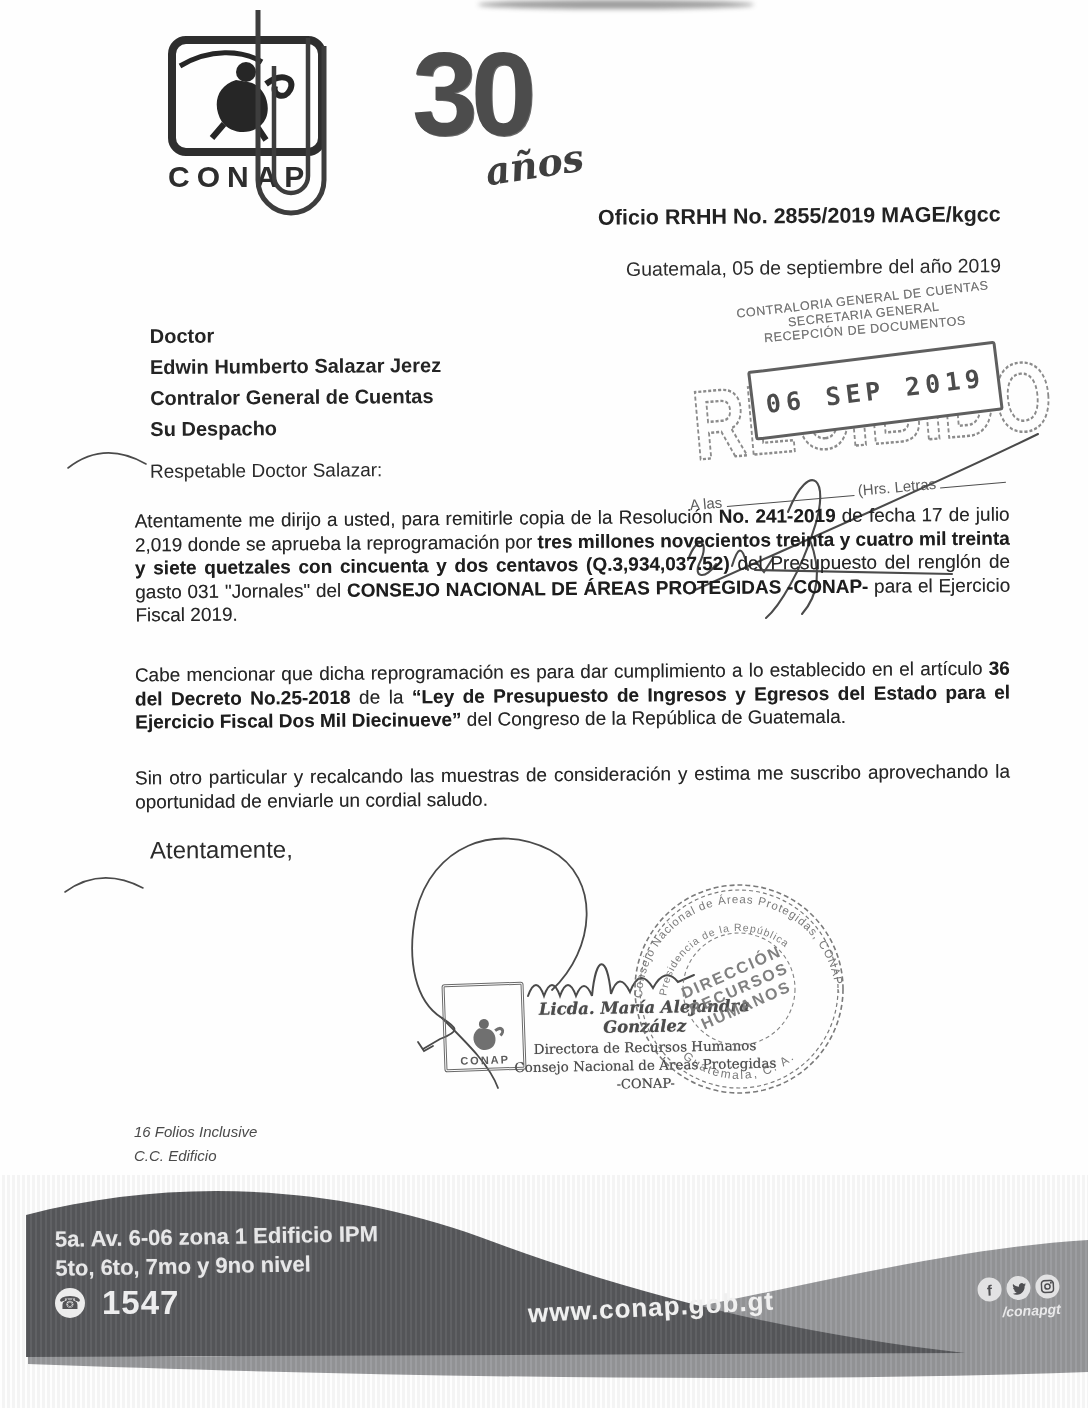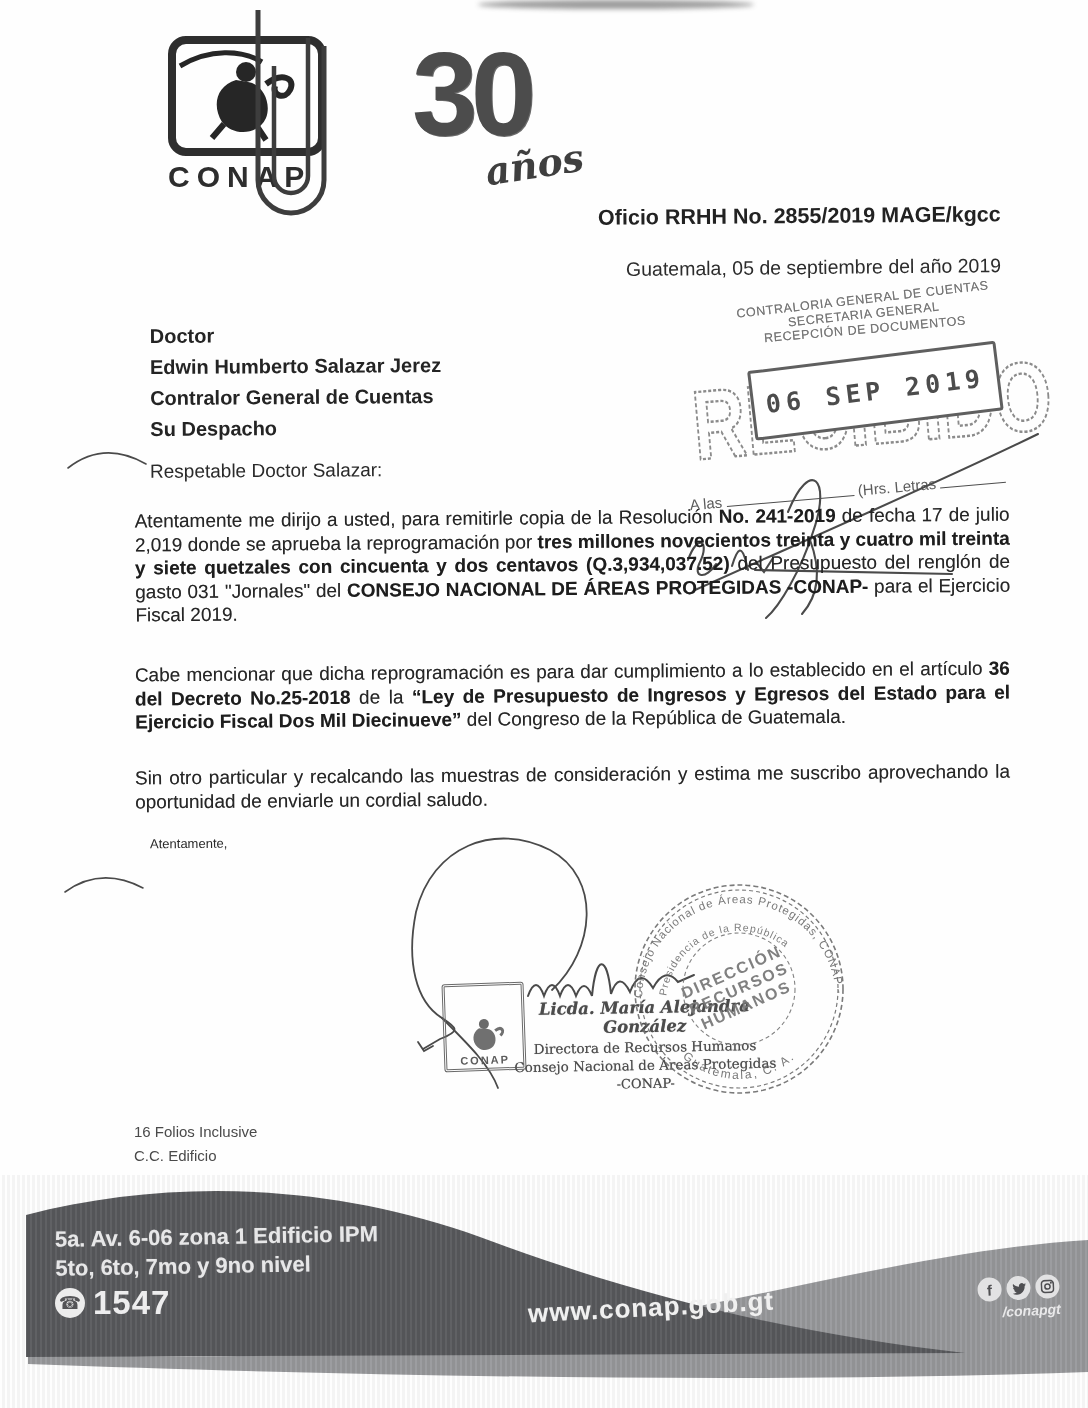--- a/index.html
+++ b/index.html
@@ -25,41 +25,41 @@
   .datebox span{font-family:"DejaVu Sans Mono",monospace;font-weight:700;font-size:25px;letter-spacing:5px;color:#4c4c4c;}
   .alas-row{position:absolute;left:-4px;top:188px;font-size:15px;color:#5b5b5b;white-space:nowrap;z-index:4;}
   .uline{display:inline-block;border-bottom:1.6px solid #4d4d4d;height:12px;vertical-align:baseline;}
   
   .recipient{left:150px;top:320px;font-weight:700;font-size:20px;line-height:31px;color:#242424;transform:rotate(-.4deg);}
   .salutation{left:150px;top:460px;font-size:19px;transform:rotate(-.4deg);}
   .para{left:135px;width:875px;font-size:19px;line-height:23.6px;text-align:justify;color:#262626;
         transform:rotate(-.45deg);text-shadow:0 0 .4px rgba(0,0,0,.35);}
   .para b{color:#1d1d1d;}
   .p1{top:506px;} .p2{top:660px;} .p3{top:763px;}
-  .closing{left:150px;top:836px;font-size:13px;transform:rotate(-.4deg);}
+  .closing{left:150px;top:836px;font-size:24px;transform:rotate(-.4deg);}
   
   .ministamp{left:443px;top:983px;width:76px;height:82px;border:3px double #6a6a6a;border-radius:3px;
              transform:rotate(-2deg);display:flex;flex-direction:column;align-items:center;justify-content:flex-end;}
   .ministamp .mbrand{font-size:11px;font-weight:700;letter-spacing:2px;color:#5c5c5c;margin-bottom:2px;}
   .sigblock{left:500px;top:998px;width:290px;text-align:center;font-family:"DejaVu Serif",serif;color:#4c4c4c;
             transform:rotate(-1deg);}
   .sig-name{font-style:italic;font-weight:700;font-size:16.5px;text-shadow:0 0 .8px #777;}
   .sig-title{font-size:13.5px;margin-top:3px;text-shadow:0 0 .7px #888;}
   .sig-org{font-size:13.5px;margin-top:2px;text-shadow:0 0 .7px #888;}
   .sig-abbr{font-size:13px;margin-top:3px;text-shadow:0 0 .7px #888;}
   
-  .folios{left:134px;top:1120px;font-size:15px;line-height:24px;color:#4a4a4a;}
+  .folios{left:134px;top:1120px;font-size:15px;line-height:24px;color:#4a4a4a;font-style:italic;}
   
   .footer-text{color:#e7e7e8;z-index:5;}
   .addr{left:55px;top:1222px;font-size:22px;font-weight:600;line-height:29px;transform:rotate(-1deg);
         text-shadow:0 0 1px rgba(255,255,255,.35);}
   .phone-row{left:55px;top:1284px;display:flex;align-items:center;z-index:5;}
   .phone-circ{width:30px;height:30px;border-radius:50%;background:#ececec;color:#535356;display:flex;
               align-items:center;justify-content:center;font-size:18px;}
-  .phone-num{font-size:33px;font-weight:800;color:#ededee;margin-left:8px;letter-spacing:1px;}
+  .phone-num{font-size:33px;font-weight:800;color:#ededee;margin-left:17px;letter-spacing:1px;}
   .website{left:528px;top:1292px;font-size:26px;font-weight:800;letter-spacing:1px;color:#f0f0f0;
            transform:rotate(-3deg);z-index:5;text-shadow:0 0 1px rgba(255,255,255,.3);}
   .social{right:28px;top:1276px;text-align:right;transform:rotate(-3deg);z-index:5;}
   .social-row{display:flex;gap:5px;justify-content:flex-end;}
   .sicon{width:24px;height:24px;border-radius:50%;background:#e2e2e3;color:#4f4f52;display:flex;
          align-items:center;justify-content:center;font-weight:800;font-size:15px;}
   .handle{font-size:14px;font-weight:700;font-style:italic;color:#e9e9ea;margin-top:3px;}
   .footer-tex{left:0;top:1175px;width:1088px;height:233px;z-index:4;pointer-events:none;
       background:repeating-linear-gradient(90deg,rgba(255,255,255,.05) 0 2px,rgba(0,0,0,.04) 2px 5px);
       -webkit-mask-image:linear-gradient(#000,#000);}

